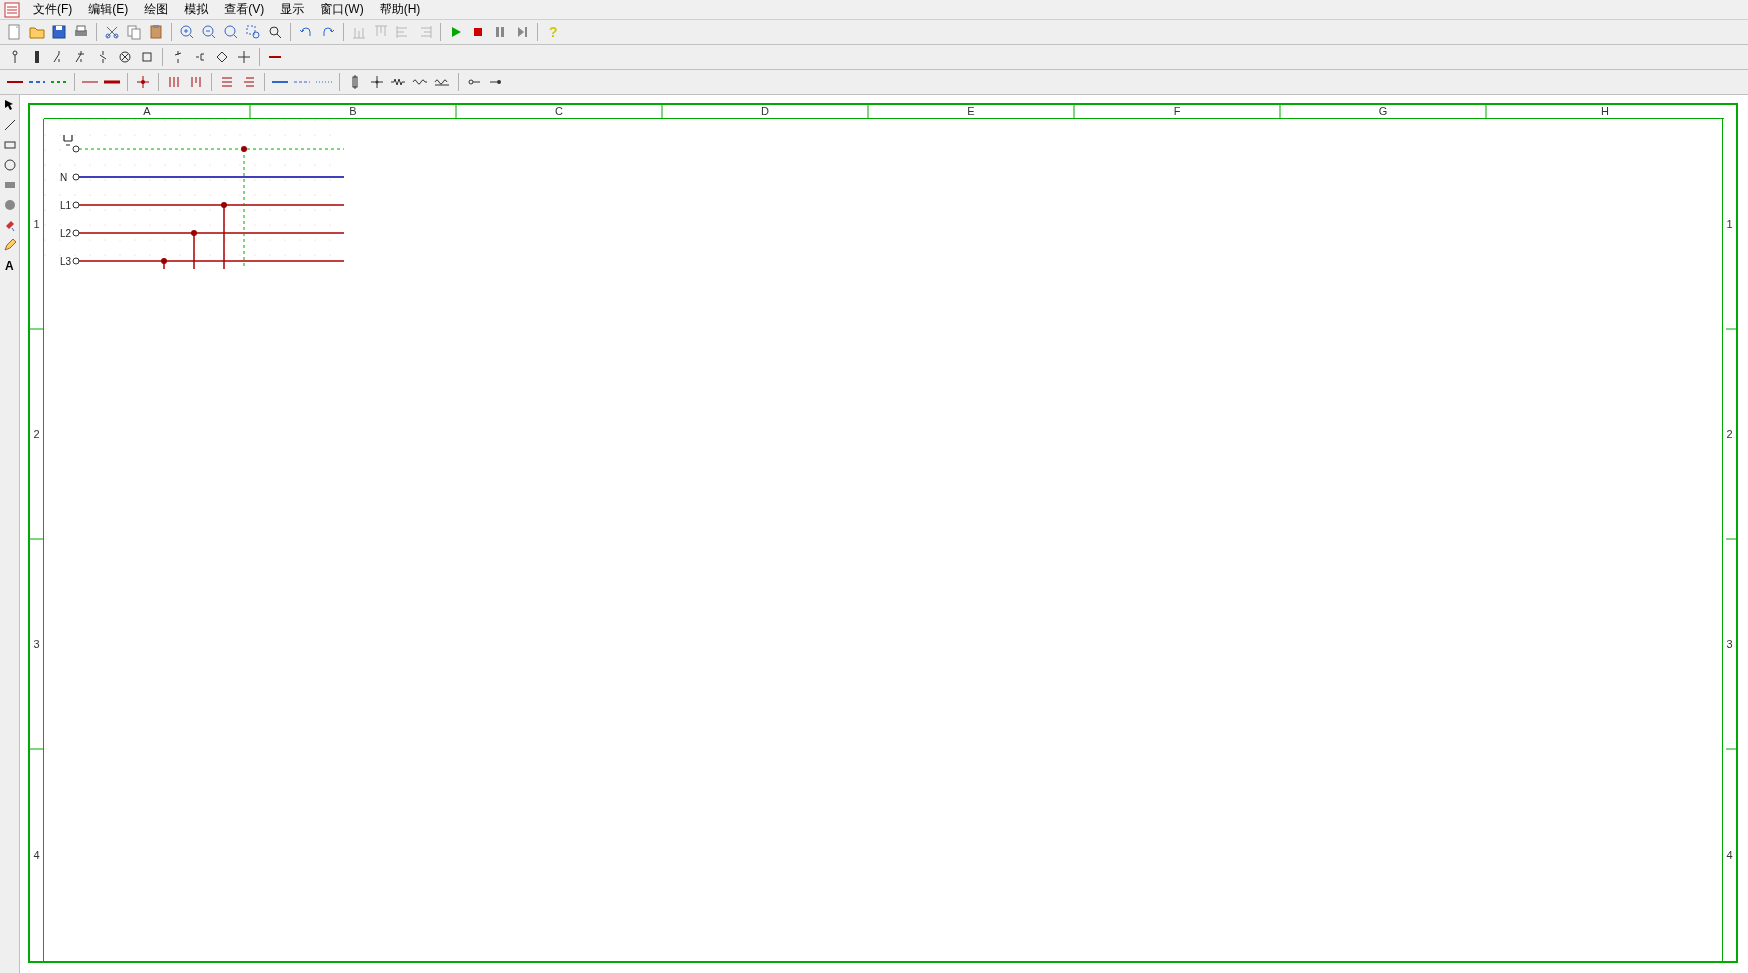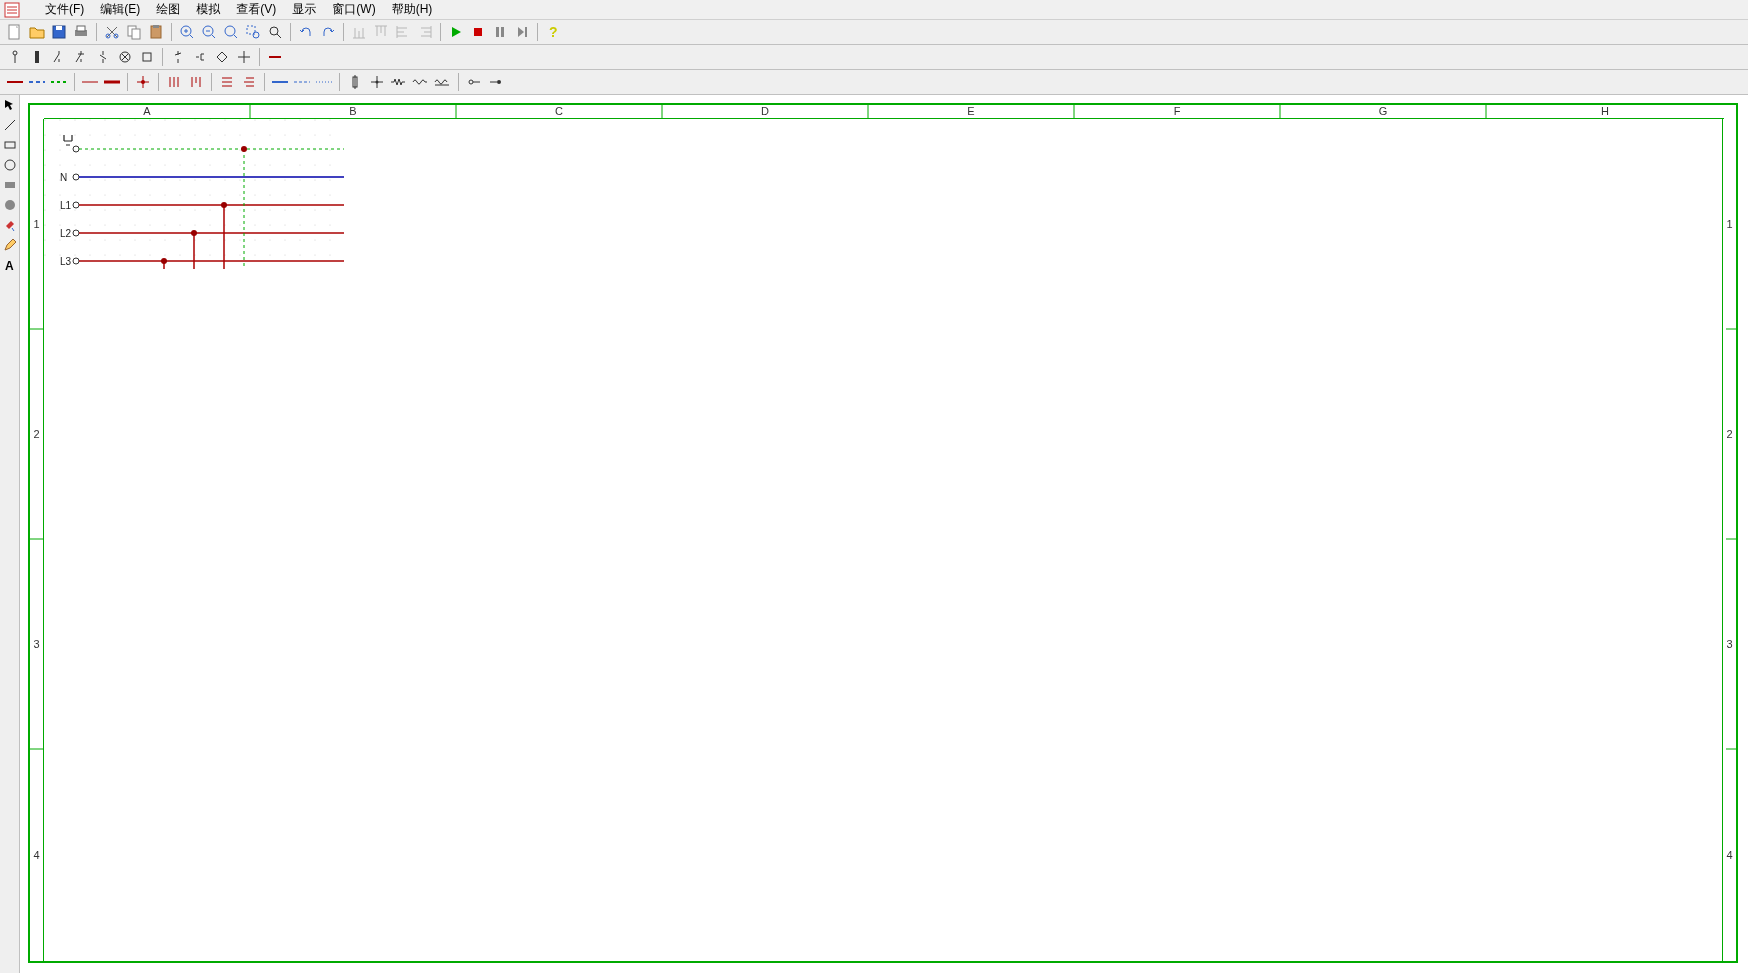--- a/index.html
+++ b/index.html
@@ -1,17 +1,17 @@
 <!DOCTYPE html>
 <html><head>
 <meta charset="utf-8">
 <style>
 * { margin:0; padding:0; box-sizing:border-box; }
 body { font-family: "Microsoft YaHei", Arial, sans-serif; font-size:12px; background:#fff; overflow:hidden; width:1748px; height:973px; }
-.menubar { height:20px; background:#f0f0f0; display:flex; align-items:center; padding-left:37px; border-bottom:1px solid #d0d0d0; }
+.menubar { height:20px; background:#f0f0f0; display:flex; align-items:center; padding-left:25px; border-bottom:1px solid #d0d0d0; }
 .menubar .app-icon { position:absolute; left:4px; top:2px; width:16px; height:16px; }
 .menu-item { padding:0 8px; cursor:default; }
 .toolbar { height:25px; background:#efefef; border-bottom:1px solid #c0c0c0; display:flex; align-items:center; padding:0 4px; }
 .toolbar .sep { width:1px; height:18px; background:#b0b0b0; margin:0 4px; }
 .tbtn { width:22px; height:22px; display:flex; align-items:center; justify-content:center; cursor:default; border:1px solid transparent; }
 .left-palette { position:absolute; left:0; top:95px; width:20px; background:#efefef; border-right:1px solid #c0c0c0; }
 .left-palette .pbtn { width:20px; height:20px; display:flex; align-items:center; justify-content:center; }
 .canvas-wrap { position:absolute; left:20px; top:95px; right:0; bottom:0; background:#fff; overflow:hidden; }
 .sheet { position:absolute; left:8px; top:8px; width:1710px; height:860px; border:2px solid #0a0; }
 .col-header { position:absolute; top:0; height:14px; border-bottom:1px solid #0a0; font-size:11px; color:#333; text-align:center; }

